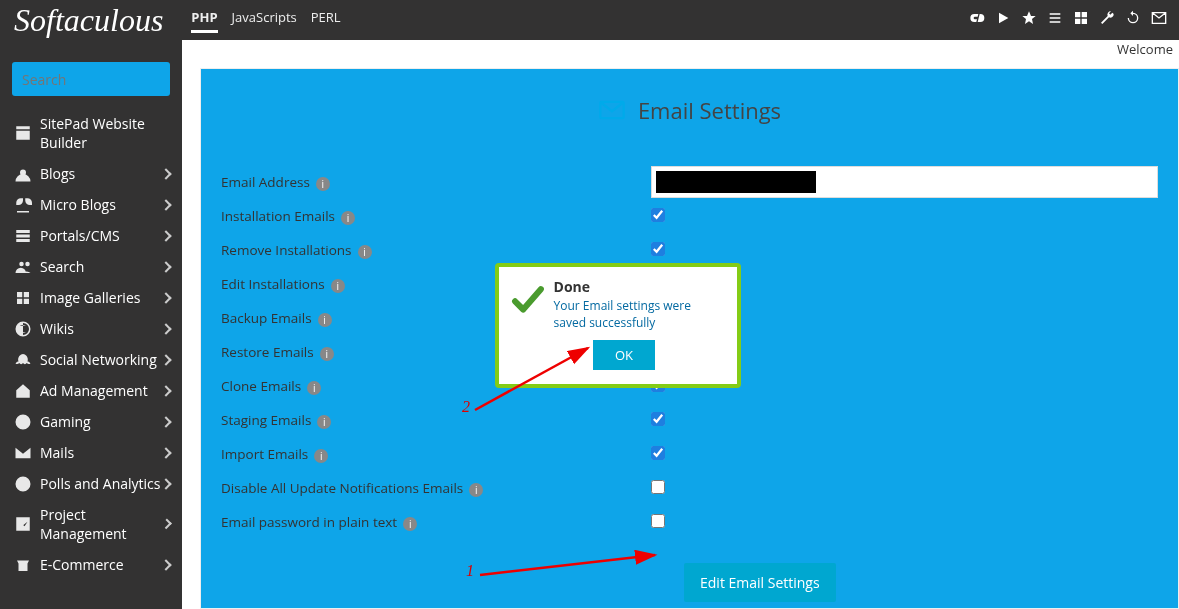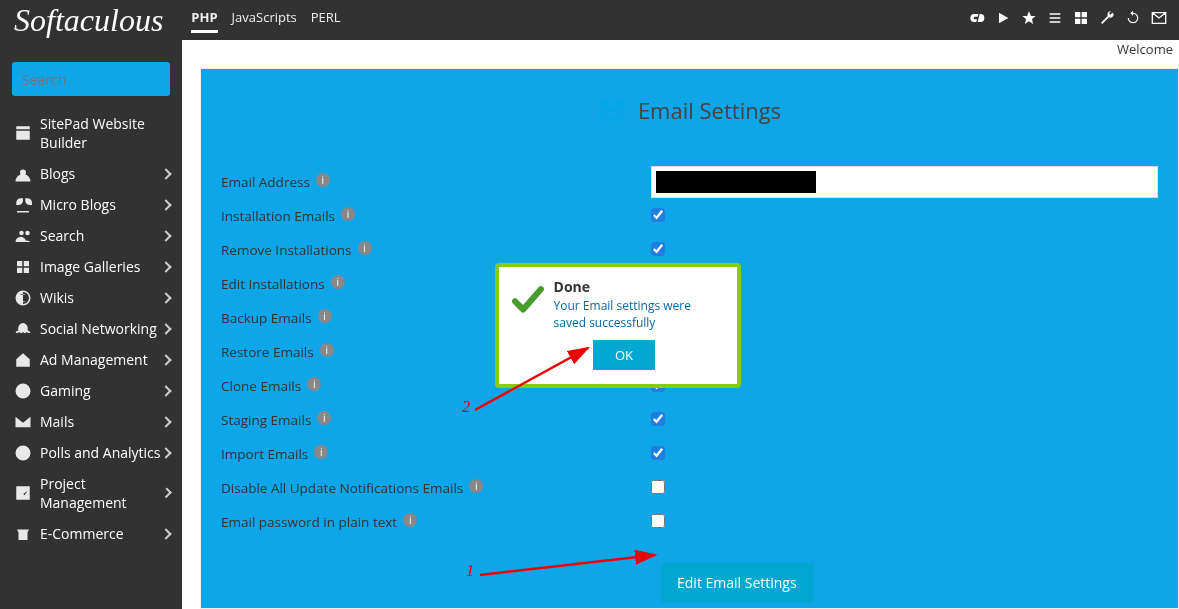--- a/index.html
+++ b/index.html
@@ -25,28 +25,28 @@
 .side-item .chev { margin-left:auto; width:8px; height:8px; border-top:2px solid #ccc; border-right:2px solid #ccc; transform:rotate(45deg); }
 
 
 .content { position:absolute; top:68px; left:200px; right:0; bottom:0; background:#0ea5e9; border:1px solid #eee; }
 .page-head { display:flex; align-items:center; justify-content:center; margin-top:26px; gap:12px; }
 .page-head svg { width:28px; height:28px; stroke:#00aaea; fill:none; stroke-width:2; }
 .page-head h1 { font-size:22px; font-weight:400; color:#444; }
 
 .form { margin:40px 20px 0 20px; }
 .row { display:flex; align-items:center; min-height:34px; }
-.lbl { width:430px; font-size:13.5px; color:#333; display:flex; align-items:flex-start; gap:6px; }
+.lbl { width:430px; font-size:13.5px; color:#333; display:flex; align-items:flex-end; gap:6px; }
 .info { width:14px; height:14px; border-radius:50%; background:#888; color:#fff; font-size:10px; display:inline-flex; align-items:center; justify-content:center; }
 .field { flex:1; }
 .email-box { width:100%; height:32px; border:1px solid #ddd; background:#fff; display:flex; align-items:center; }
 .redact { width:160px; height:22px; background:#000; margin-left:4px; }
 .chk { width:14px; height:14px; accent-color:#1e7fe0; }
 .submit-row { margin-top:24px; padding-left:440px; }
-.btn { background:#00a7d0; color:#fff; border:none; padding:10px 16px; font-size:14px; border-radius:2px; cursor:pointer; }
+.btn { background:#00a7d0; color:#fff; border:none; padding:10px 16px; font-size:14px; border-radius:2px; cursor:pointer;margin-left:23px; }
 
 
 .dialog { position:absolute; top:263px; left:495px; width:246px; background:#fff; border:4px solid #84cc16; border-radius:4px; padding:10px 12px 14px 12px; z-index:10; }
 .dialog .dh { display:flex; gap:10px; }
 .check-ic { width:46px; height:46px; }
 .dt { font-size:14px; font-weight:bold; color:#333; }
 .dm { font-size:12px; color:#0369a1; line-height:1.4; margin-top:2px; }
 .dbtn { margin-top:8px; margin-left:82px; background:#00a7d0; color:#fff; border:none; padding:6px 22px; font-size:13px; cursor:pointer; }
 
 
@@ -111,20 +111,27 @@
           <path d="M8 10a4 4 0 118 0 4 4 0 01-8 0zm-6 12a10 10 0 0120 0z"></path>
         </svg>
         <span>Blogs</span>
         <span class="chev"></span>
       </div>
       <div class="side-item">
         <svg class="ic" viewBox="0 0 24 24">
           <path d="M9 3a6 6 0 00-6 6v3h3a6 6 0 006-6V3zm6 0v3a6 6 0 006 6h3V9a6 6 0 00-6-6zM4 20h16v2H4z"></path>
         </svg>
         <span>Micro Blogs</span>
+        <span class="chev"></span>
+      </div>
+      <div class="side-item">
+        <svg class="ic" viewBox="0 0 24 24">
+          <path d="M3 4h18v4H3zm0 6h18v4H3zm0 6h18v4H3z"></path>
+        </svg>
+        <span>Portals/CMS</span>
         <span class="chev"></span>
       </div>
       <div class="side-item">
         <svg class="ic" viewBox="0 0 24 24">
           <path d="M7 8a3 3 0 116 0 3 3 0 01-6 0zm8 0a3 3 0 116 0 3 3 0 01-6 0zM2 20a7 7 0 0114 0zm10 0a7 7 0 0110 0z"></path>
         </svg>
         <span>Search</span>
         <span class="chev"></span>
       </div>
       <div class="side-item">

